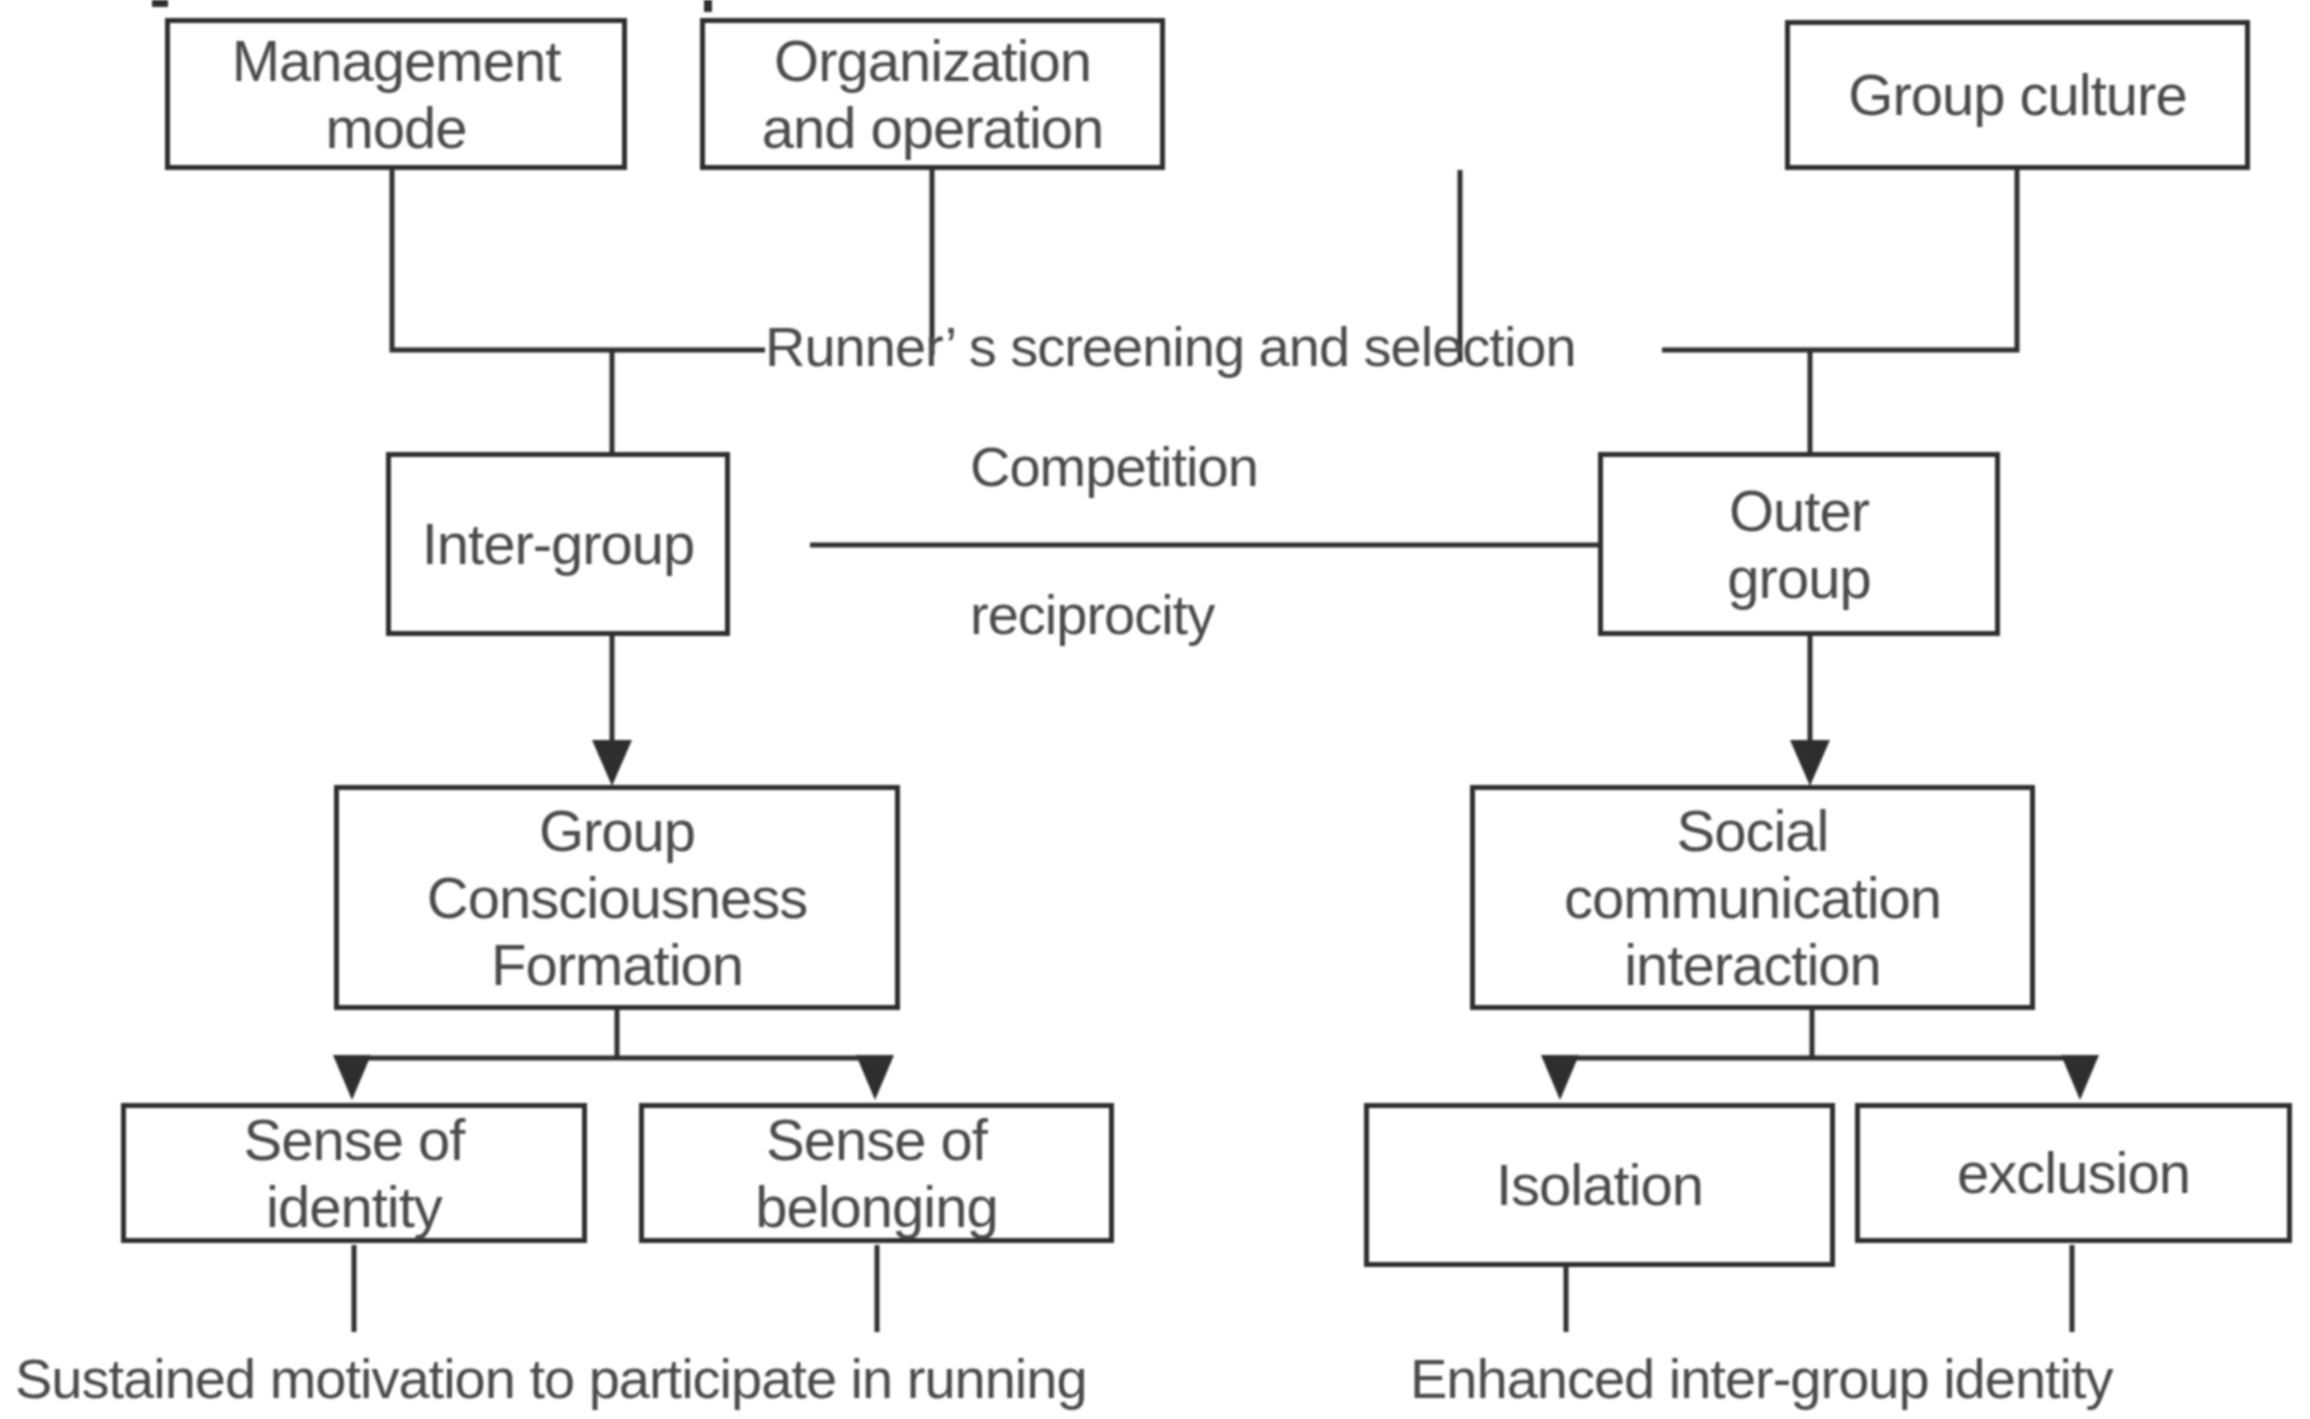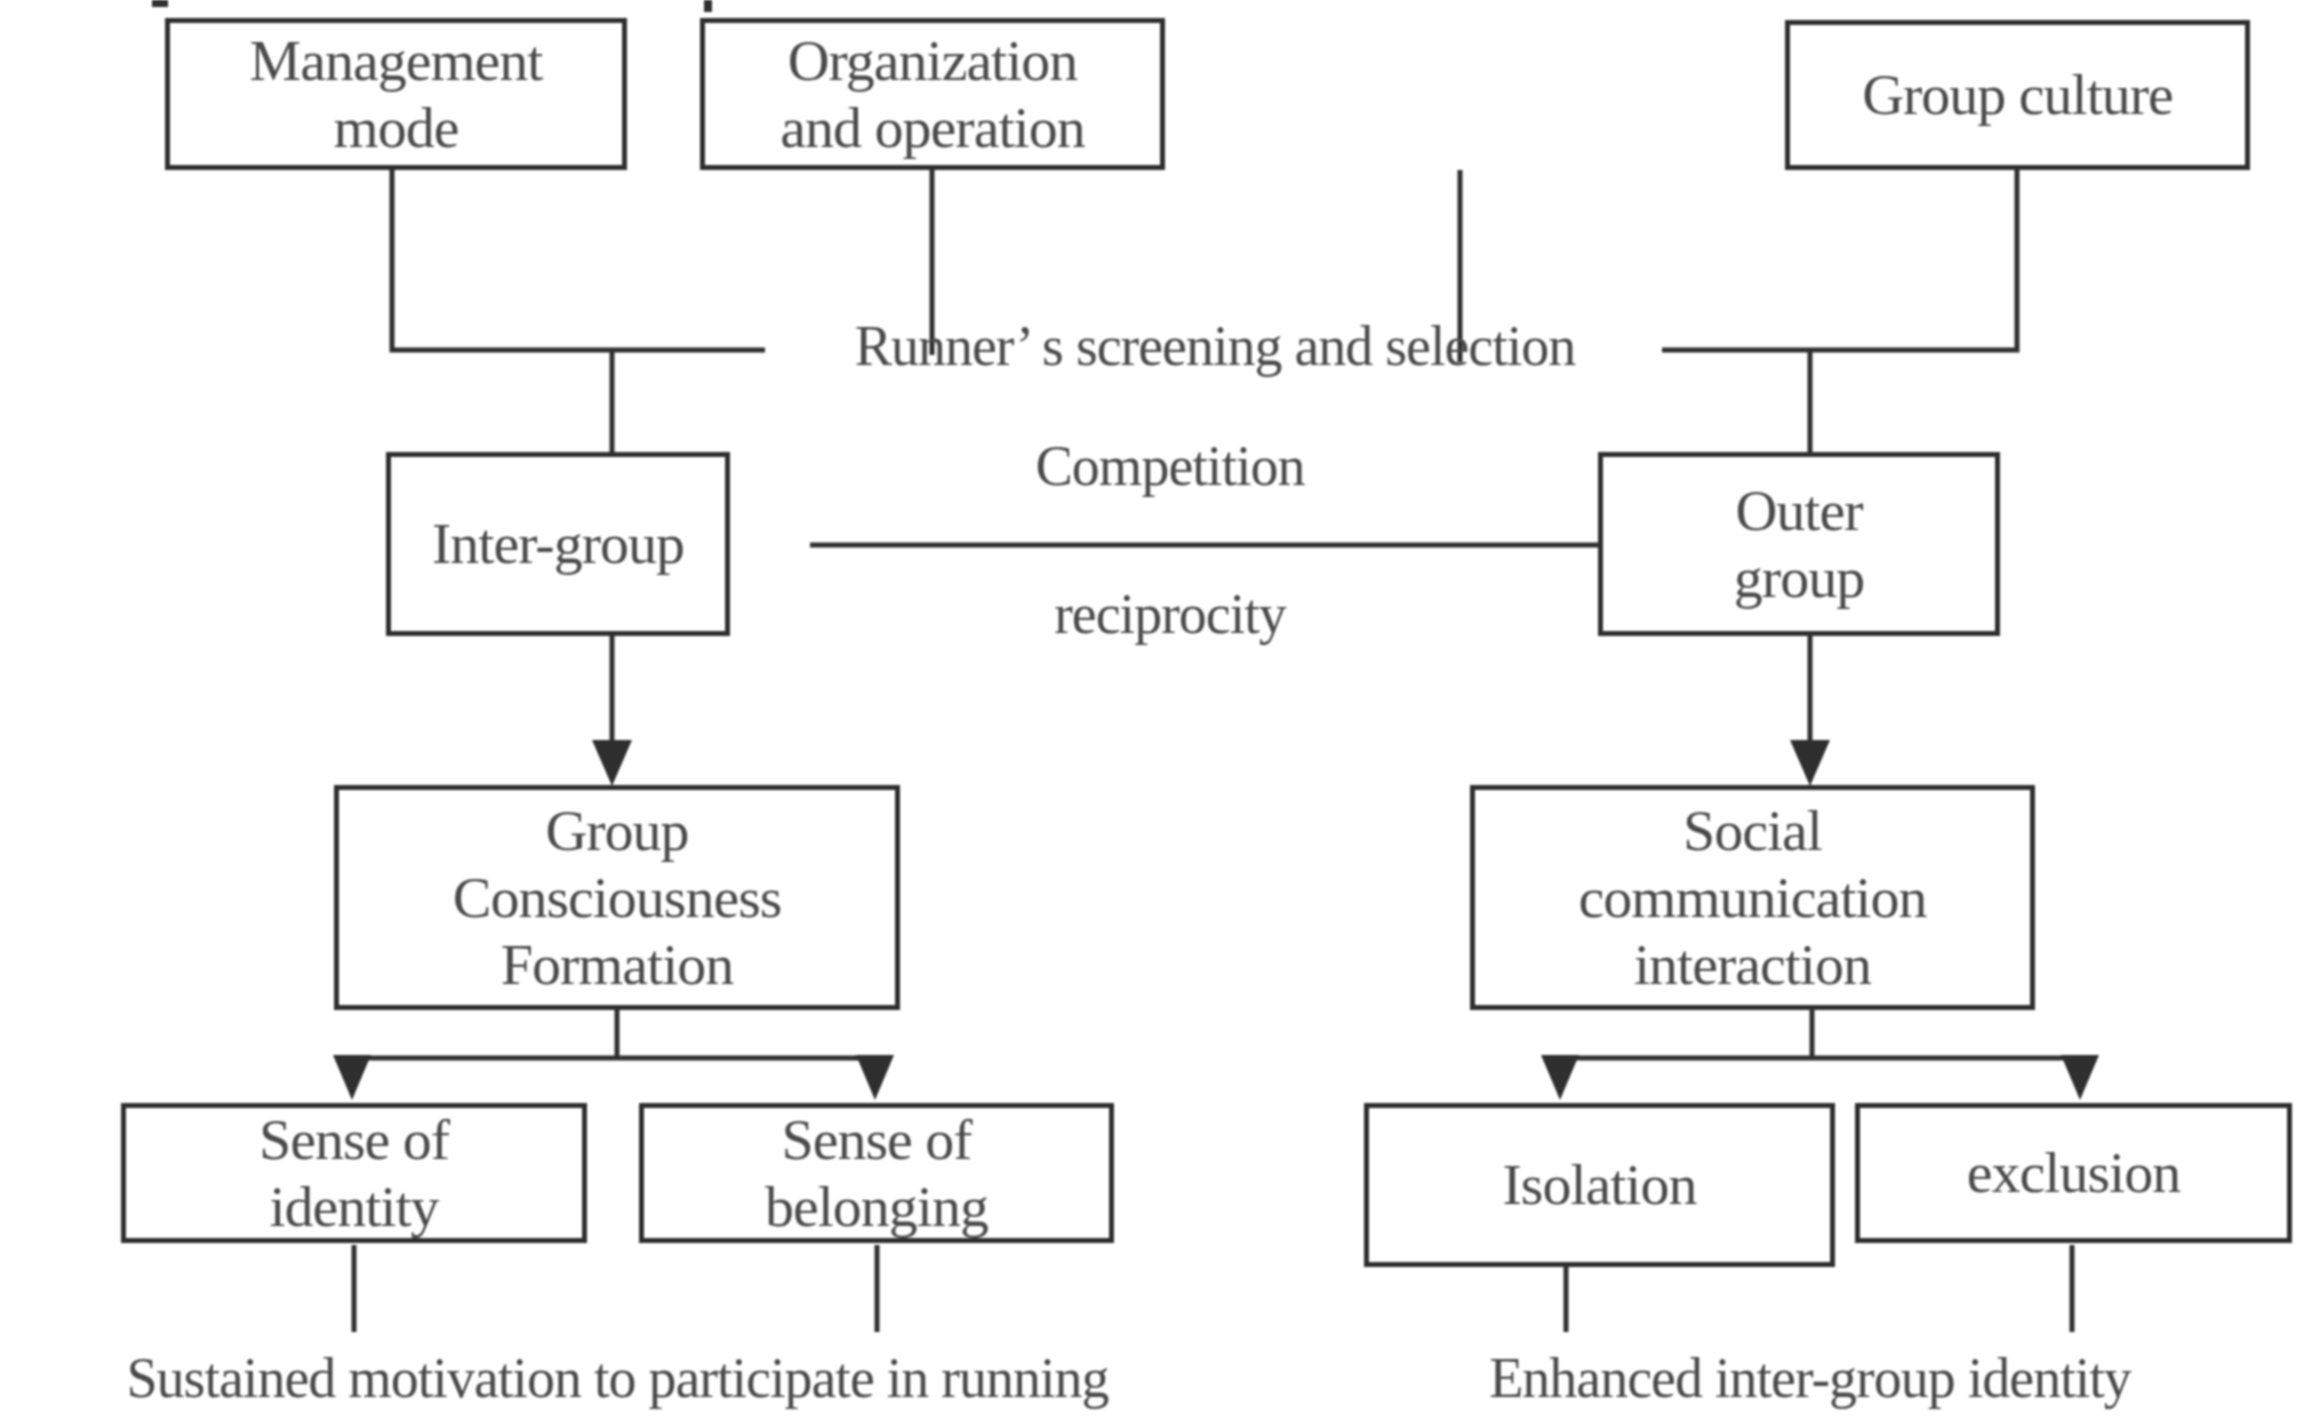--- a/index.html
+++ b/index.html
@@ -6,21 +6,21 @@
     margin: 0;
     padding: 0;
     background: #ffffff;
   }
   #canvas {
     position: relative;
     width: 2310px;
     height: 1419px;
     background: #ffffff;
     overflow: hidden;
-    font-family: Liberation Serif, serif;
+    font-family: Liberation Sans, sans-serif;
     filter: blur(0.8px);
   }
   .node {
     position: absolute;
     box-sizing: border-box;
     border: 5px solid #2e2e2e;
     background: #ffffff;
     display: flex;
     align-items: center;
     justify-content: center;
@@ -29,21 +29,21 @@
     font-size: 58px;
     line-height: 1.16;
     font-weight: 400;
   }
   .node span {
     white-space: pre-line;
     letter-spacing: -1px;
   }
   .flabel {
     position: absolute;
-    text-align: center;
+    text-align: left;
     color: #4a4a4a;
     font-size: 56px;
     line-height: 1.1;
     white-space: nowrap;
     letter-spacing: -1px;
   }
   .outcome {
     font-size: 56px;
   }
   #wires {

